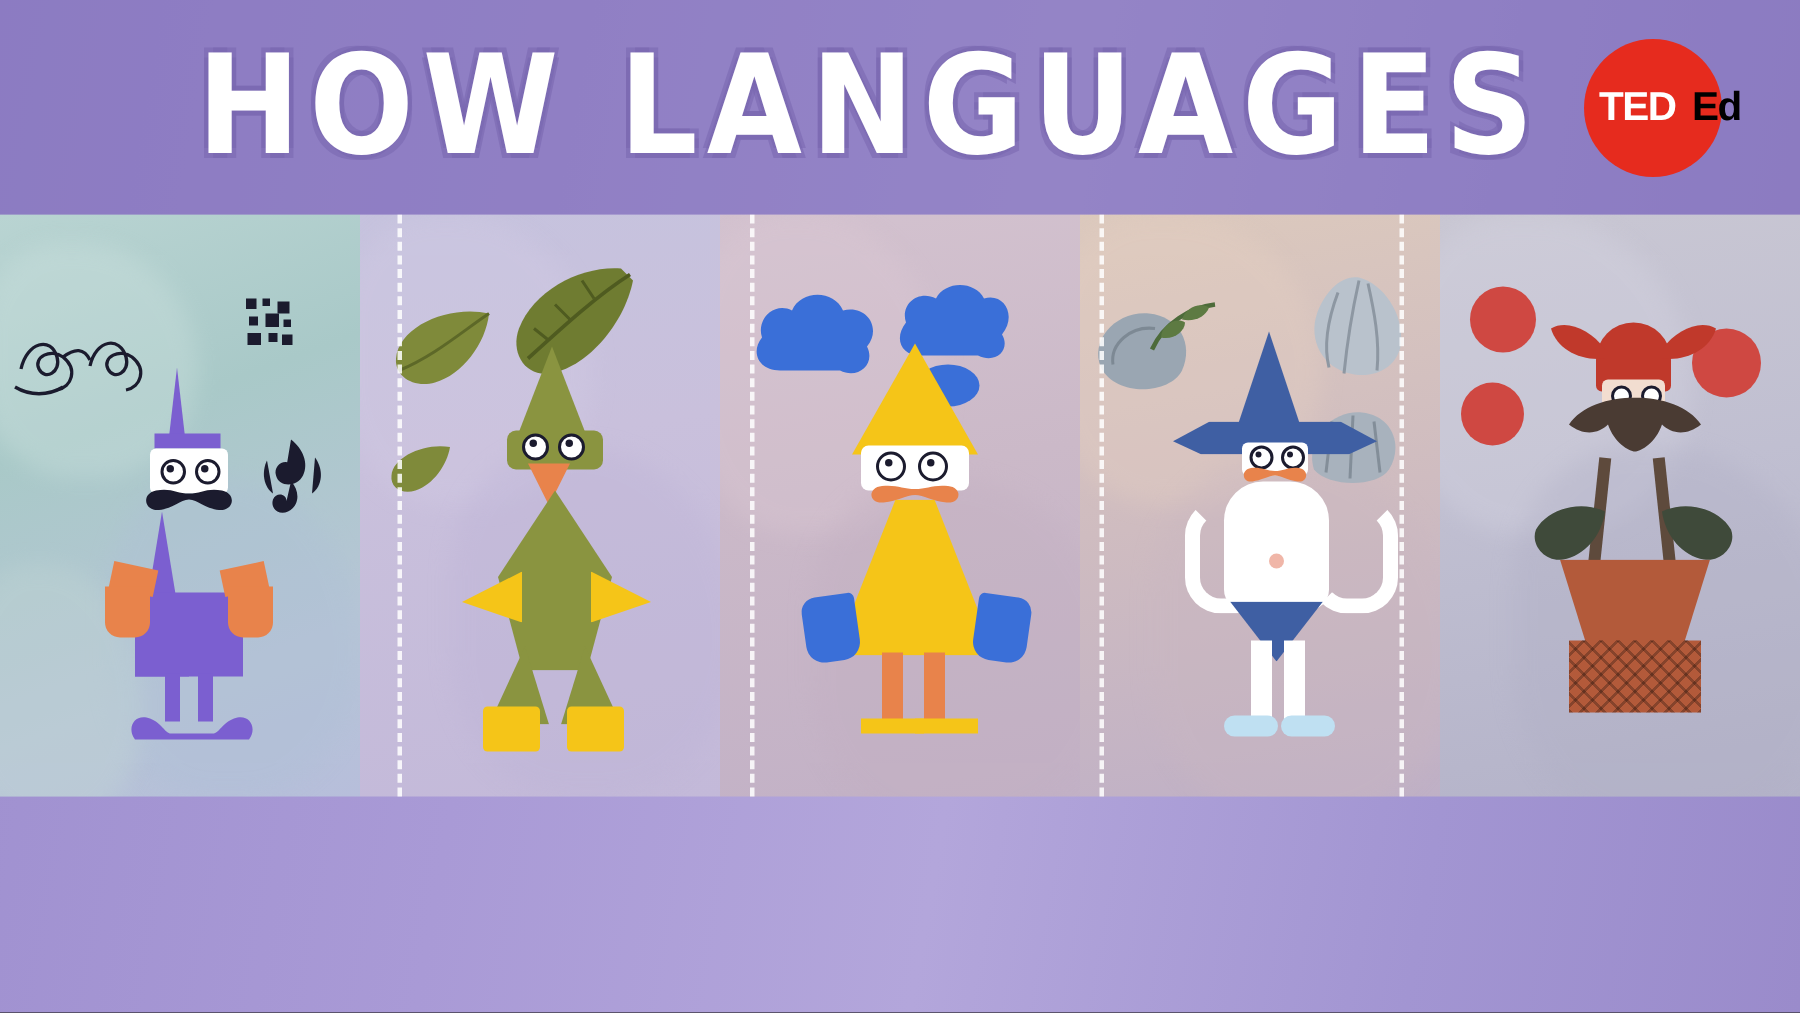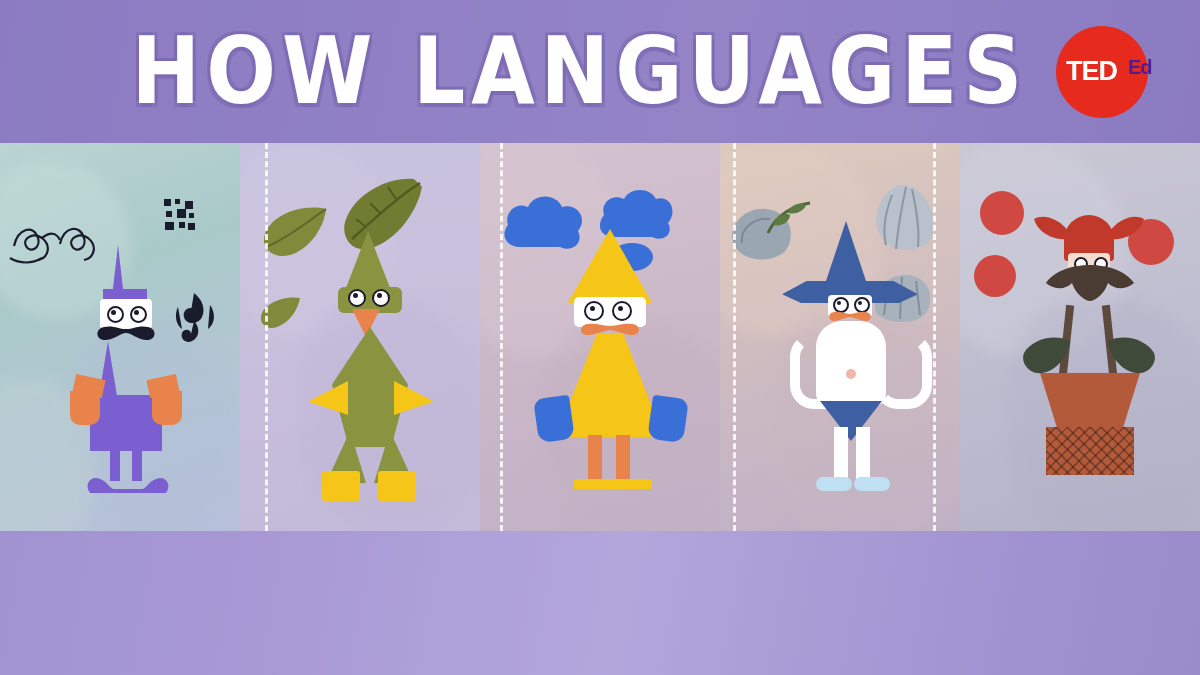--- a/index.html
+++ b/index.html
@@ -109,23 +109,23 @@
     left: 10px; top: 30px;
     color: #fff;
     font-weight: 700;
     font-size: 27px;
     letter-spacing: -1px;
     font-family: "Liberation Sans", sans-serif;
   }
   .ed-word {
     position: absolute;
     left: 72px; top: 30px;
-    color: #4c1d95;
+    color: #000000;
     font-weight: 700;
-    font-size: 20px;
+    font-size: 27px;
     letter-spacing: -1px;
     font-family: "Liberation Sans", sans-serif;
   }
 
   
   .fig { position: absolute; }
   .shape { position: absolute; }
 
   .hatch {
     background-image: repeating-linear-gradient(45deg, rgba(0,0,0,.25) 0 2px, transparent 2px 8px),

